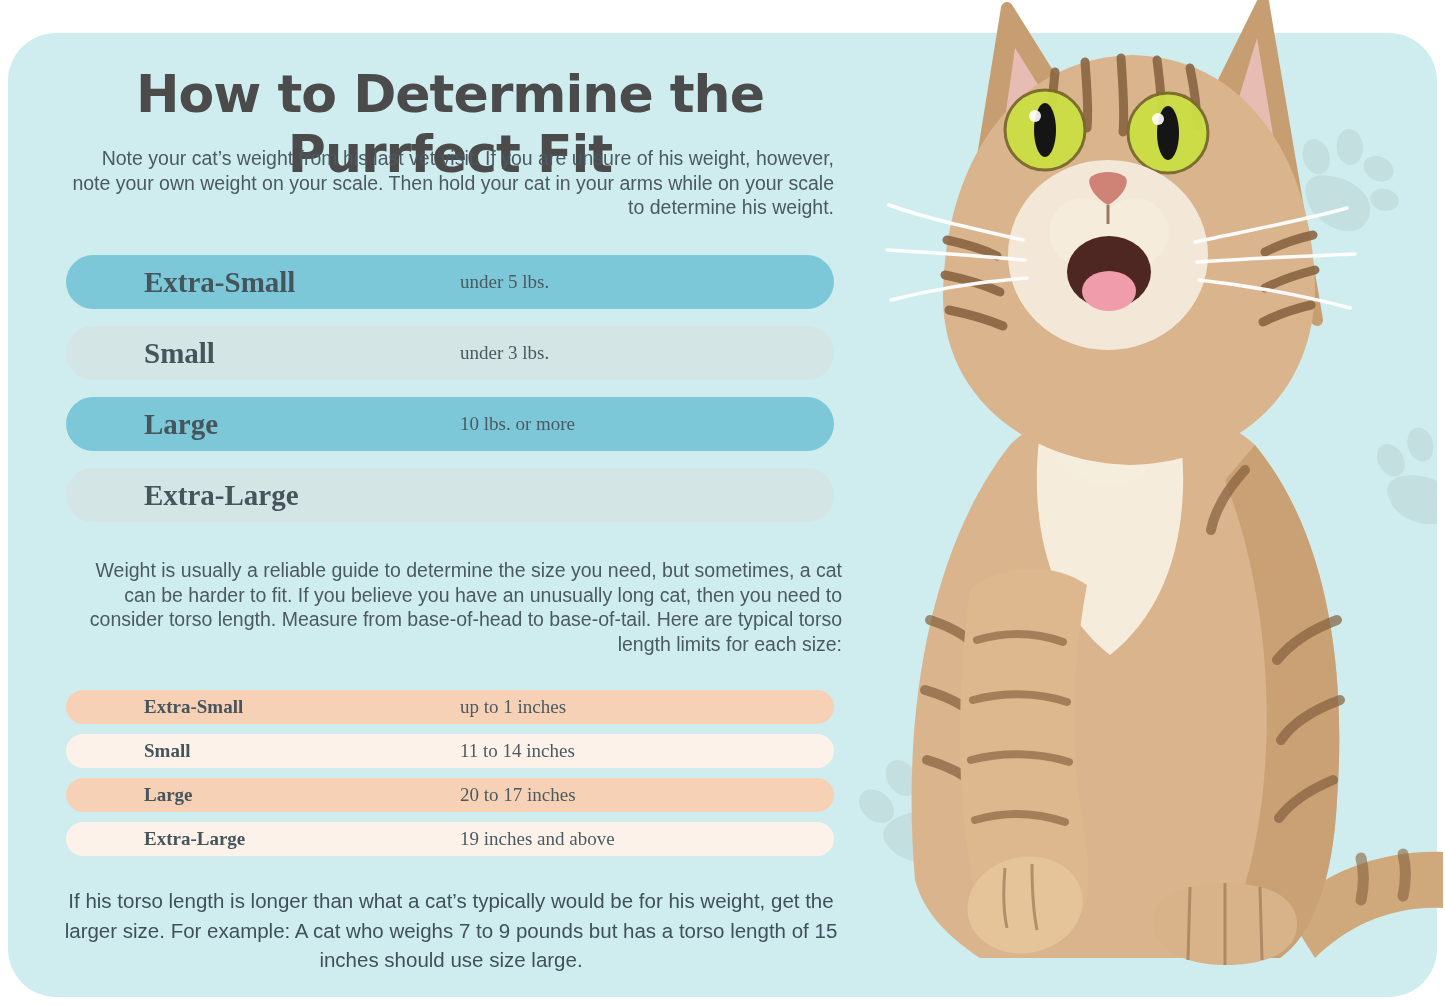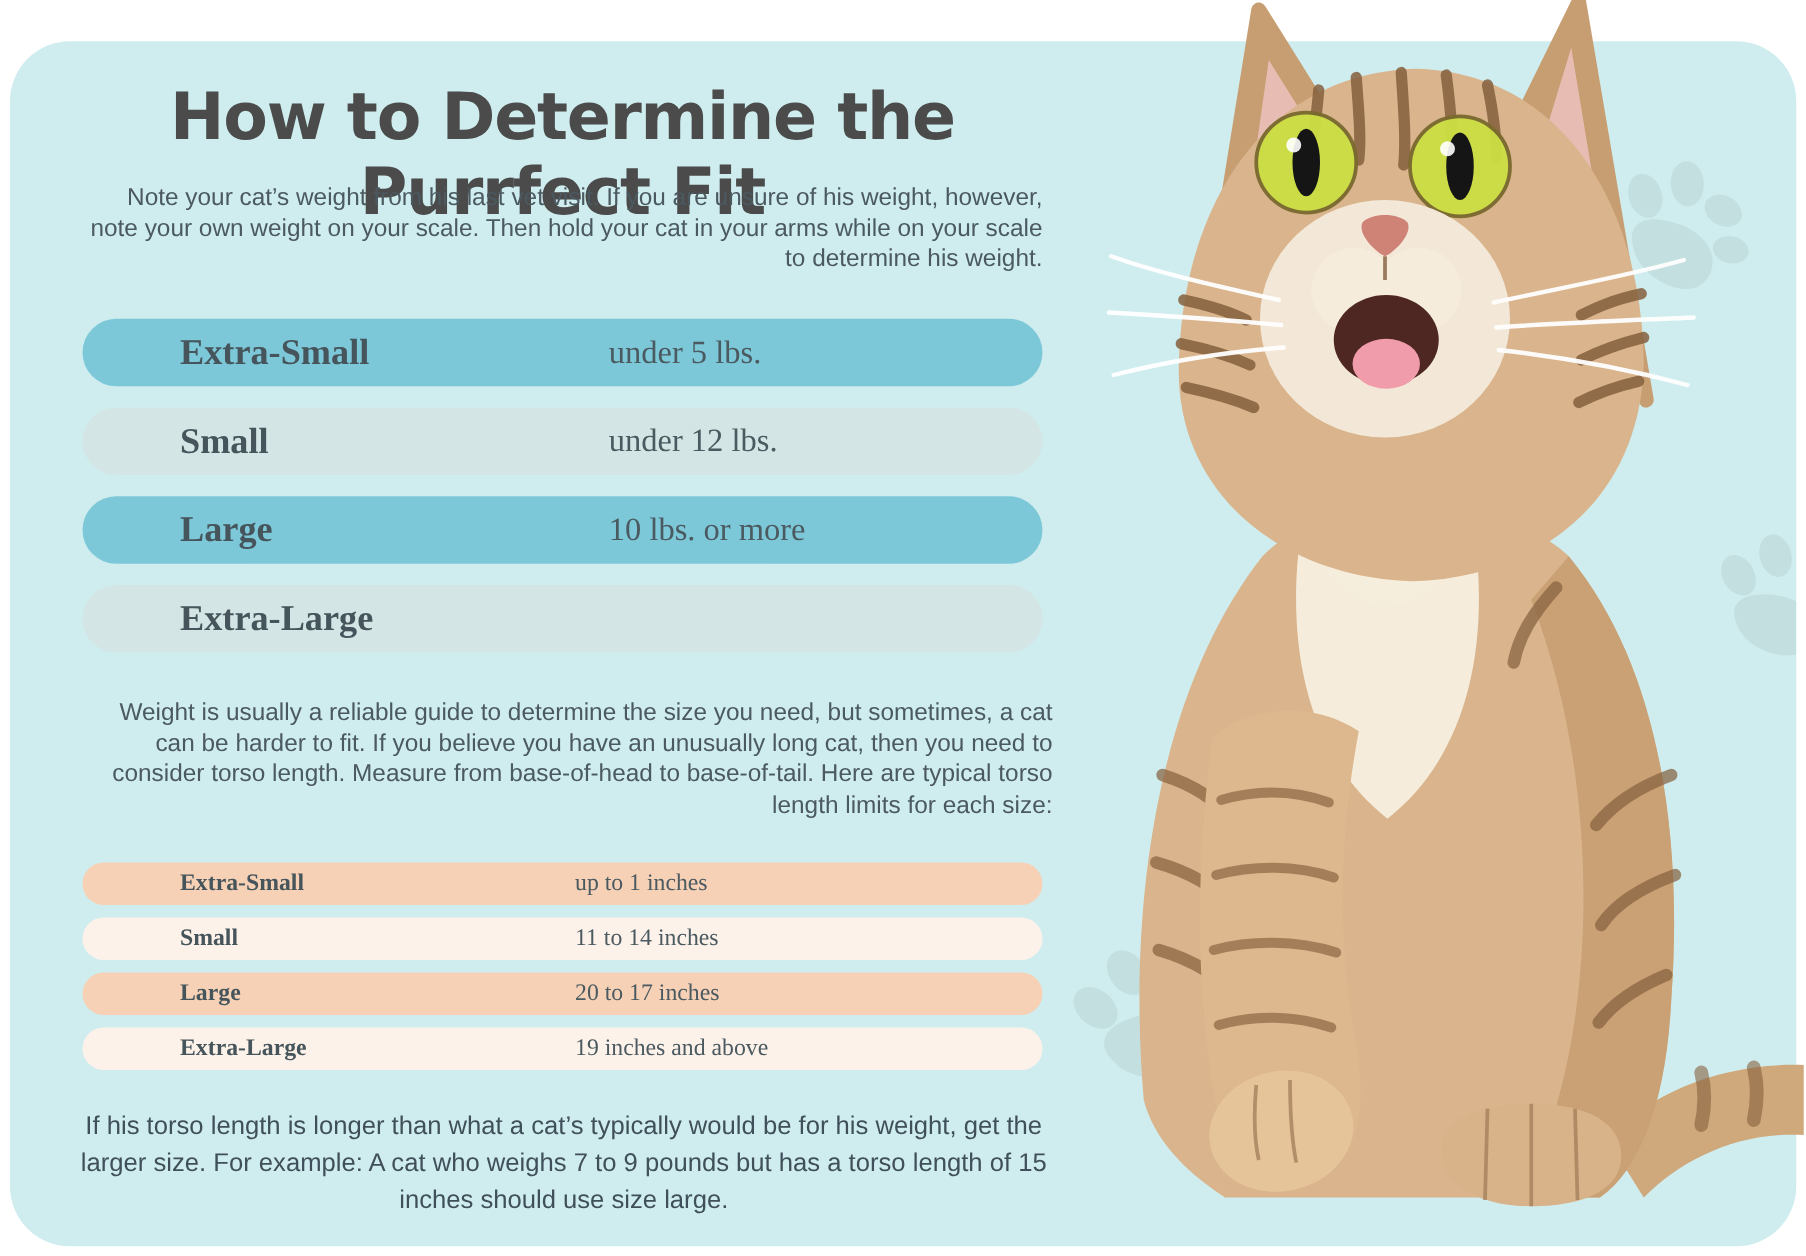--- a/index.html
+++ b/index.html
@@ -23,21 +23,21 @@
   .row{position:relative;display:flex;align-items:center;font-family:Liberation Serif, serif;}
   .tbl1 .row{height:54px;border-radius:27px;margin-bottom:17px;}
   .tbl2 .row{height:34px;border-radius:17px;margin-bottom:10px;}
   .row-teal{background:#7cc8d8;}
   .row-light{background:#d3e5e4;}
   .row-peach{background:#f6d1b6;}
   .row-cream{background:#fdf2e9;}
   .row .lbl{position:absolute;left:78px;color:#46555b;font-weight:bold;}
   .row .val{position:absolute;left:394px;color:#4b5a60;}
   .tbl1 .lbl{font-size:29px;}
-  .tbl1 .val{font-size:26px;margin-left:27px;}
+  .tbl1 .val{font-size:19px;}
   .tbl2 .lbl{font-size:19px;}
   .tbl2 .val{font-size:19px;}
   .cat-wrap{position:absolute;left:885px;top:0;width:560px;height:1005px;pointer-events:none;}
 </style>
 </head>
 <body>
 
 <div class="page">
 
   <div class="card">
@@ -61,21 +61,21 @@
     <div class="title">How to Determine the Purrfect Fit</div>
     <div class="para intro">Note your cat’s weight from his last vet visit. If you are unsure of his weight, however, note your own weight on your scale. Then hold your cat in your arms while on your scale to determine his weight.</div>
 
     <div class="tbl tbl1">
       <div class="row row-teal">
         <span class="lbl">Extra-Small</span>
         <span class="val">under 5 lbs.</span>
       </div>
       <div class="row row-light">
         <span class="lbl">Small</span>
-        <span class="val">under 12 lbs.</span>
+        <span class="val">under 3 lbs.</span>
       </div>
       <div class="row row-teal">
         <span class="lbl">Large</span>
         <span class="val">10 lbs. or more</span>
       </div>
       <div class="row row-light">
         <span class="lbl">Extra-Large</span>
       </div>
     </div>
 

